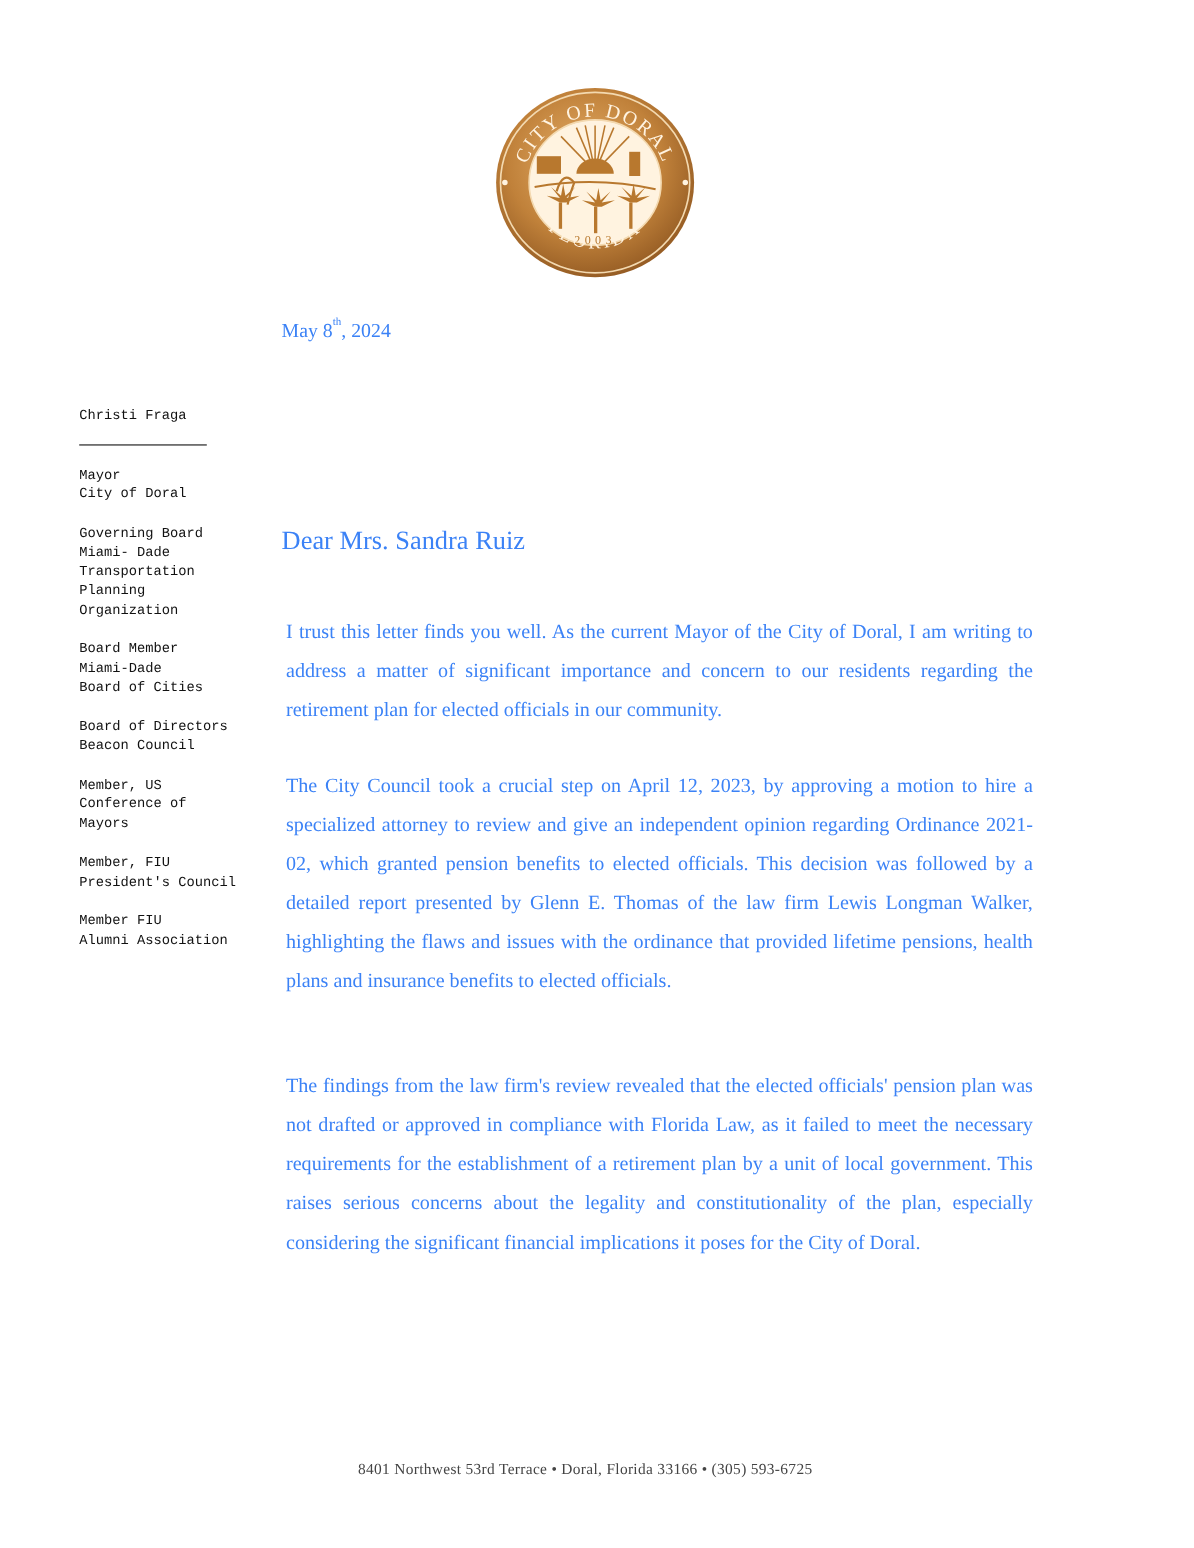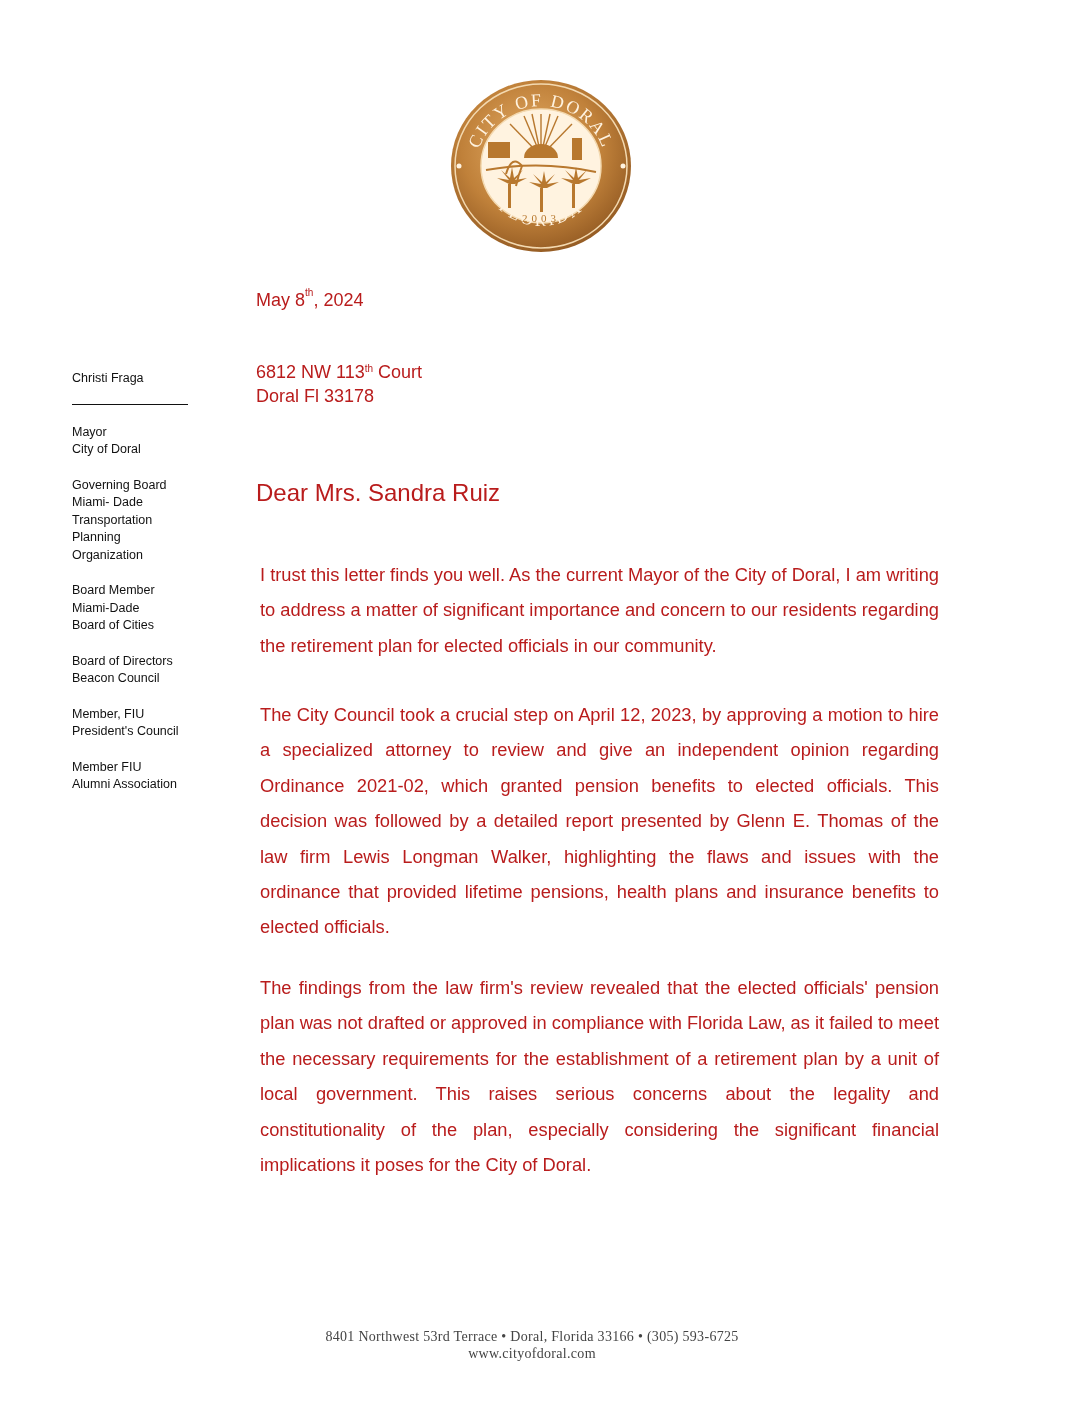--- a/index.html
+++ b/index.html
@@ -1,27 +1,27 @@
 <!DOCTYPE html>
 <html><head>
 <meta charset="utf-8">
 <style>
   html, body { margin: 0; padding: 0; background: #ffffff; }
   body { width: 1085px; height: 1407px; position: relative; overflow: hidden; }
   .page { position: absolute; left: 0; top: 0; width: 1085px; height: 1407px; background: #fff; }
 
   .seal { position: absolute; left: 446px; top: 76px; width: 190px; height: 180px; }
 
-  .sidebar { position: absolute; left: 72px; top: 370px; width: 150px; font-family: Liberation Sans, sans-serif; font-size: 12.5px; line-height: 17.5px; color: #111; }
+  .sidebar { position: absolute; left: 72px; top: 370px; width: 150px; font-family: Liberation Mono, monospace; font-size: 12.5px; line-height: 17.5px; color: #111; }
   .sidebar .name { margin: 0; }
   .sidebar .rule { width: 116px; height: 0; border-top: 1.5px solid #111; margin: 16px 0 19px 0; }
   .sidebar .group { margin: 0 0 18px 0; }
   .sidebar .group div { white-space: nowrap; }
 
-  .serif { font-family: Liberation Sans, sans-serif; color: #b91c1c; }
+  .serif { font-family: Liberation Serif, serif; color: #3b82f6; }
 
   .date { position: absolute; left: 256px; top: 290px; font-size: 18px; }
   .addr { position: absolute; left: 256px; top: 360px; font-size: 18px; line-height: 24px; }
   .salutation { position: absolute; left: 256px; top: 479px; font-size: 24px; }
   sup { font-size: 10px; vertical-align: top; position: relative; top: -3px; }
 
   .body-text { position: absolute; left: 248px; width: 703px; font-size: 18.3px; line-height: 35.4px; text-align: justify; }
   .p1 { top: 545px; }
   .p2 { top: 685px; }
   .p3 { top: 958px; }
@@ -95,46 +95,46 @@
     <div class="group">
       <div>Board Member</div>
       <div>Miami-Dade</div>
       <div>Board of Cities</div>
     </div>
     <div class="group">
       <div>Board of Directors</div>
       <div>Beacon Council</div>
     </div>
     <div class="group">
+      <div>Member, US</div>
+      <div>Conference of</div>
+      <div>Mayors</div>
+    </div>
+    <div class="group">
       <div>Member, FIU</div>
       <div>President's Council</div>
     </div>
     <div class="group">
       <div>Member FIU</div>
       <div>Alumni Association</div>
     </div>
   </div>
 
   <div class="date serif"><span>May 8</span><sup>th</sup><span>, 2024</span></div>
 
-  <div class="addr serif">
-    <div><span>6812 NW 113</span><sup>th</sup><span> Court</span></div>
-    <div>Doral Fl 33178</div>
-  </div>
 
   <div class="salutation serif">Dear Mrs. Sandra Ruiz</div>
 
   <div class="body-text serif p1">
       <p>I trust this letter finds you well. As the current Mayor of the City of Doral, I am writing to address a matter of significant importance and concern to our residents regarding the retirement plan for elected officials in our community.</p>
     </div>
   <div class="body-text serif p2">
       <p>The City Council took a crucial step on April 12, 2023, by approving a motion to hire a specialized attorney to review and give an independent opinion regarding Ordinance 2021-02, which granted pension benefits to elected officials. This decision was followed by a detailed report presented by Glenn E. Thomas of the law firm Lewis Longman Walker, highlighting the flaws and issues with the ordinance that provided lifetime pensions, health plans and insurance benefits to elected officials.</p>
     </div>
   <div class="body-text serif p3">
       <p>The findings from the law firm's review revealed that the elected officials' pension plan was not drafted or approved in compliance with Florida Law, as it failed to meet the necessary requirements for the establishment of a retirement plan by a unit of local government. This raises serious concerns about the legality and constitutionality of the plan, especially considering the significant financial implications it poses for the City of Doral.</p>
     </div>
 
   <div class="footer">
     <div>8401 Northwest 53rd Terrace • Doral, Florida 33166 • (305) 593-6725</div>
-    <div>www.cityofdoral.com</div>
   </div>
 
 </div>
 
 </body></html>

